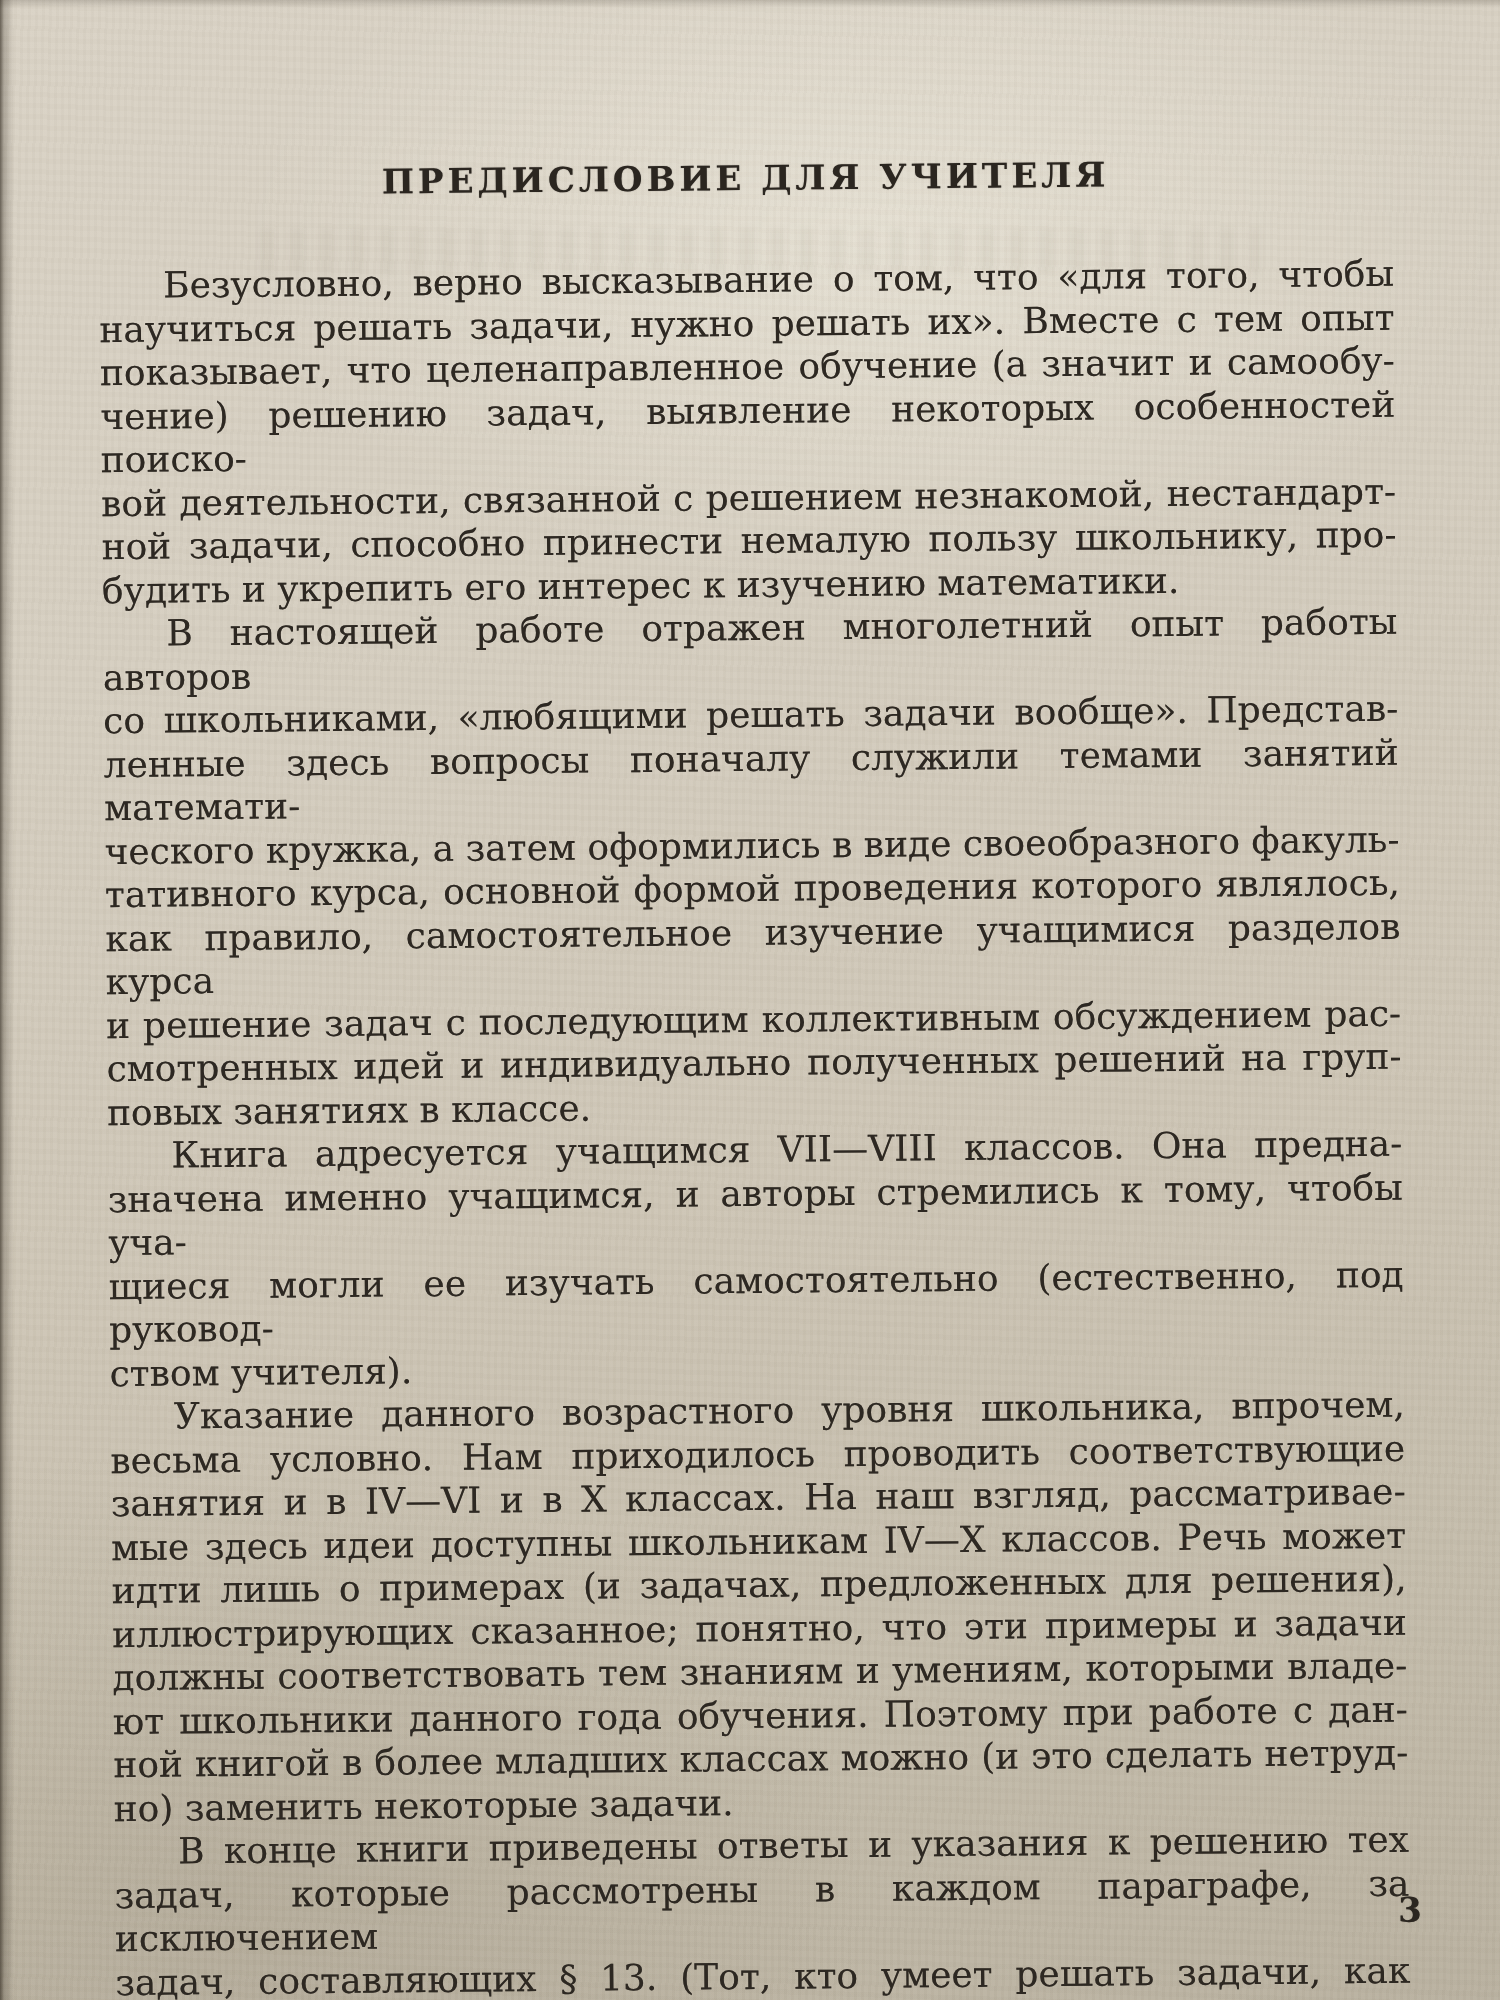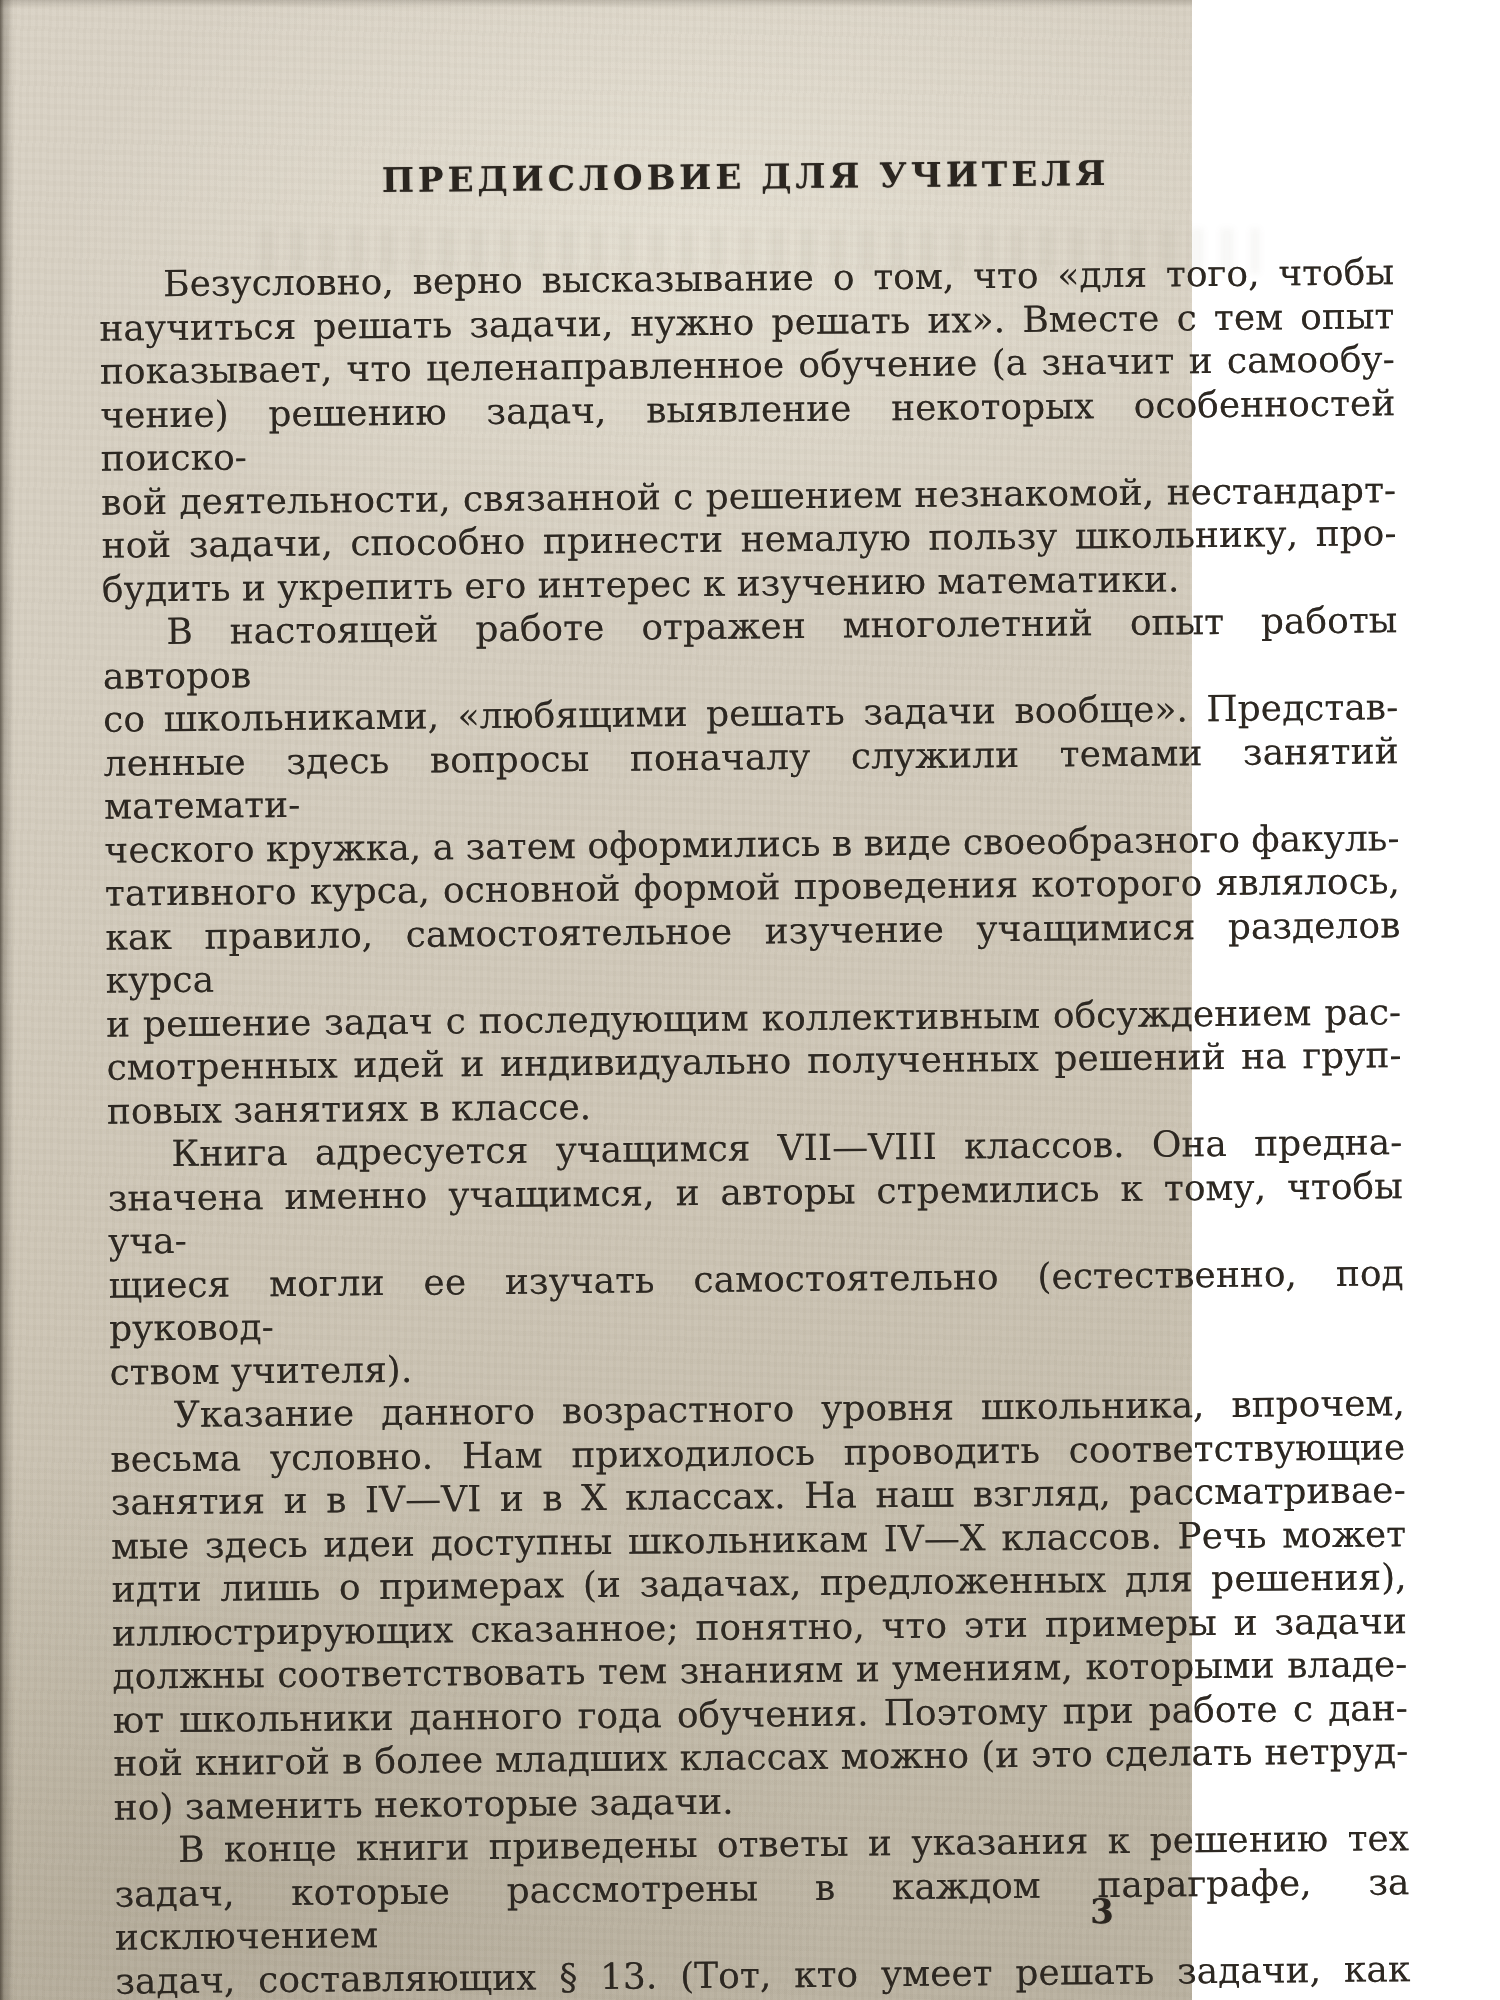--- a/index.html
+++ b/index.html
@@ -7,21 +7,21 @@
     padding: 0;
     width: 1500px;
     height: 2000px;
     overflow: hidden;
     font-family: "DejaVu Serif", serif;
   }
 
   
   .scan {
     position: relative;
-    width: 1192px;
+    width: 1500px;
     height: 2000px;
     background:
       radial-gradient(ellipse 900px 500px at 58% 12%, rgba(255, 252, 240, 0.35), rgba(255,252,240,0) 70%),
       radial-gradient(ellipse 1000px 700px at 15% 95%, rgba(120, 110, 90, 0.18), rgba(120,110,90,0) 65%),
       linear-gradient(168deg, #d9d2c5 0%, #d5cec0 30%, #cdc5b5 58%, #c3bbaa 82%, #b8b09f 100%);
   }
 
   
   .grain {
     position: absolute;

